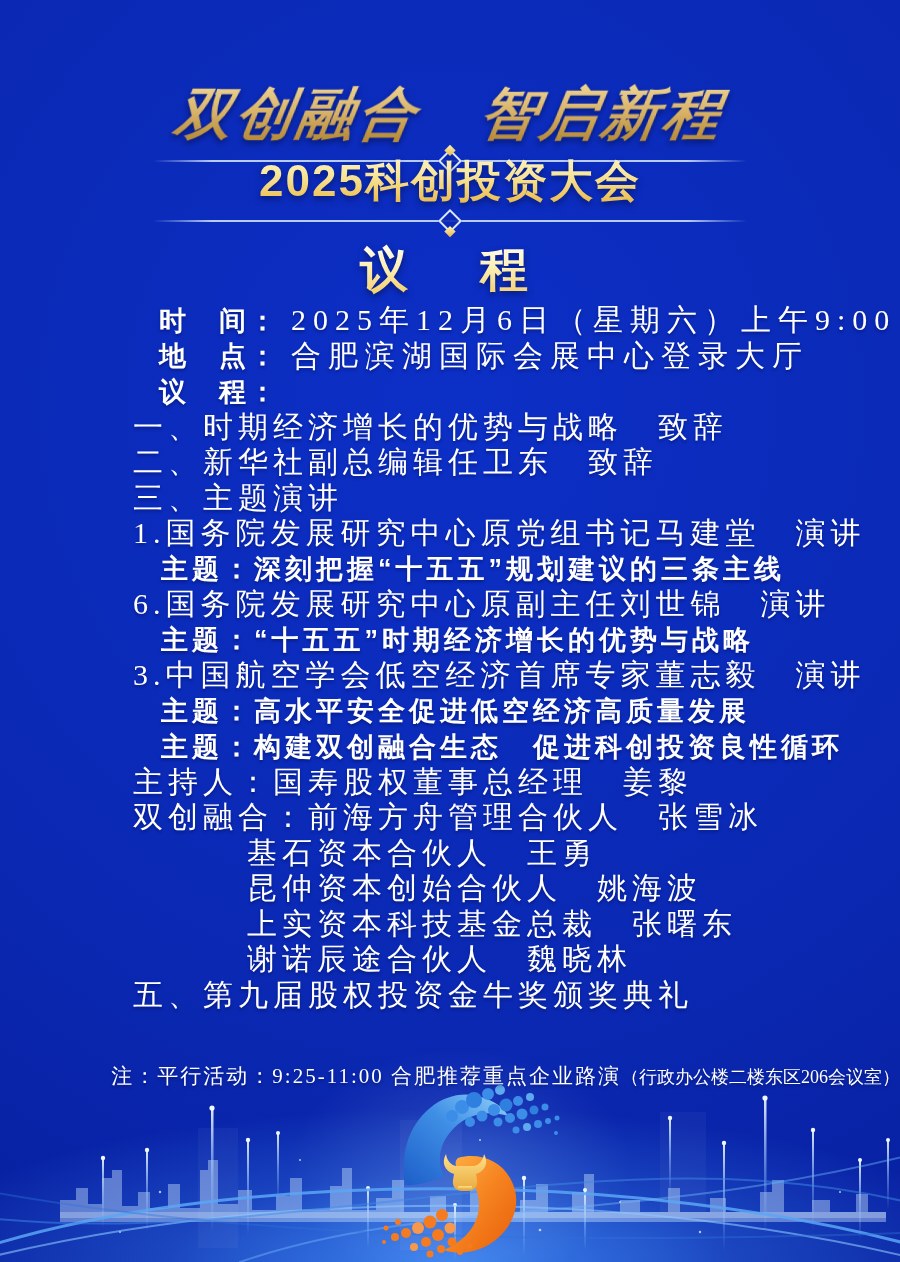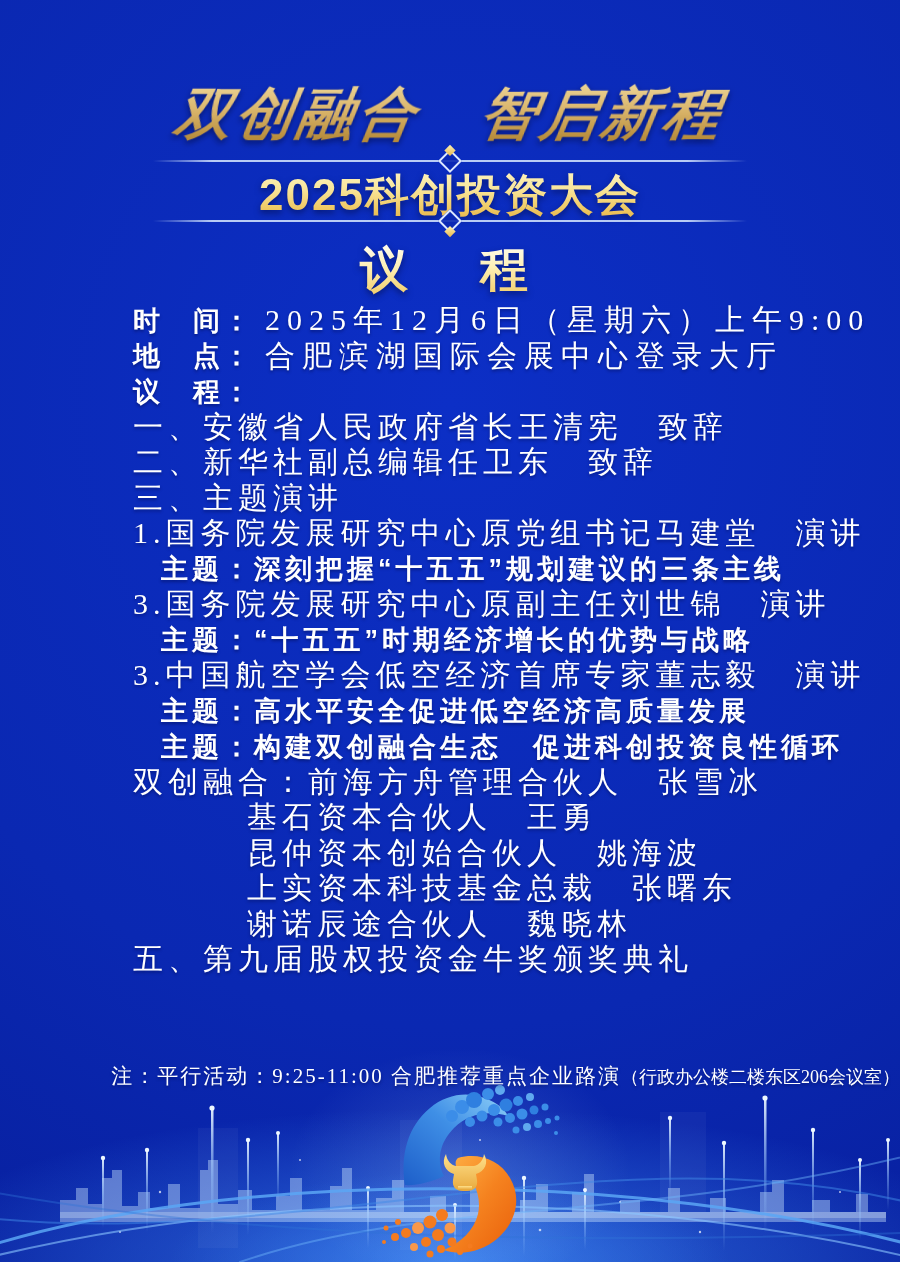--- a/index.html
+++ b/index.html
@@ -14,21 +14,21 @@
   .slogan{
     top:76px;font-size:57px;font-weight:700;font-style:italic;
     font-family:"Liberation Serif",serif;letter-spacing:4px;
     transform:skewX(-9deg);
     background:linear-gradient(180deg,#f2dda2 0%,#ddb express 0,#d9b46a 45%,#b98e3d 80%,#a87d30 100%);
     background:linear-gradient(180deg,#f2dda2 0%,#d9b46a 45%,#b98e3d 80%,#a87d30 100%);
     -webkit-background-clip:text;background-clip:text;color:transparent;
     filter:drop-shadow(0 3px 3px rgba(0,5,50,.55));
   }
   .title{
-    top:166px;font-size:44px;font-weight:700;letter-spacing:2px;
+    top:152px;font-size:44px;font-weight:700;letter-spacing:2px;
     background:linear-gradient(180deg,#fdf5c6 0%,#f8e69c 38%,#efc963 72%,#e2ab41 100%);
     -webkit-background-clip:text;background-clip:text;color:transparent;
     filter:drop-shadow(0 3px 3px rgba(0,5,50,.5));
   }
   .subtitle{
     top:238px;font-size:48px;font-weight:700;letter-spacing:12px;
     background:linear-gradient(180deg,#ffffff 0%,#fdf0b6 45%,#f0c659 100%);
     -webkit-background-clip:text;background-clip:text;color:transparent;
     filter:drop-shadow(0 3px 3px rgba(0,5,50,.5));
     text-decoration:underline;
@@ -41,21 +41,21 @@
     transform:translate(-50%,-50%) rotate(45deg);
     border:2px solid #dce8ff;background:rgba(10,40,180,.9);}
   .diamond::after{content:"";position:absolute;width:8px;height:8px;
     background:linear-gradient(135deg,#fdf2b4,#e7b64c);}
   .diamond.up::after{left:-5px;top:-5px;}
   .diamond.down::after{right:-5px;bottom:-5px;}
 
   .agenda{position:absolute;top:303px;left:133px;right:40px;z-index:2;
     color:#ffffff;text-shadow:0 2px 3px rgba(0,10,70,.45);}
   .row{height:35.5px;display:flex;align-items:center;white-space:nowrap;}
-  .row .lbl{font-family:"Liberation Sans",sans-serif;font-weight:700;font-size:27px;letter-spacing:3px;margin-right:12px;}
+  .row .lbl{font-family:"Liberation Sans",sans-serif;font-weight:700;font-size:27px;letter-spacing:3px;margin-right:12px;margin-left:26px;}
   .row .txt{font-family:"Liberation Serif",serif;font-weight:400;font-size:30px;letter-spacing:5px;}
   .row.info .txt{letter-spacing:7px;}
   .row.topic .txt{font-family:"Liberation Sans",sans-serif;font-weight:700;font-size:27px;letter-spacing:4px;margin-left:28px;}
   .row.guest{padding-left:114px;text-align:right;}
 
   .note{position:absolute;top:1062px;left:0;right:0;z-index:2;text-align:right;
     color:#ffffff;font-family:"Liberation Serif",serif;text-shadow:0 2px 3px rgba(0,10,70,.45);}
   .note .main{font-size:21px;letter-spacing:2px;}
   .note .paren{font-size:18px;letter-spacing:0;}
 </style>
@@ -242,48 +242,51 @@
       </div>
       <div class="row info">
         <span class="lbl">地　点：</span>
         <span class="txt">合肥滨湖国际会展中心登录大厅</span>
       </div>
       <div class="row info">
         <span class="lbl">议　程：</span>
         <span class="txt"></span>
       </div>
       <div class="row item">
-        <span class="txt">一、安徽省人民政府省长王清宪　致辞</span>
+        <span class="txt">一、时期经济增长的优势与战略　致辞</span>
       </div>
       <div class="row item">
         <span class="txt">二、新华社副总编辑任卫东　致辞</span>
       </div>
       <div class="row item">
         <span class="txt">三、主题演讲</span>
       </div>
       <div class="row item">
         <span class="txt">1.国务院发展研究中心原党组书记马建堂　演讲</span>
       </div>
       <div class="row topic">
         <span class="txt">主题：深刻把握“十五五”规划建议的三条主线</span>
       </div>
       <div class="row item">
-        <span class="txt">3.国务院发展研究中心原副主任刘世锦　演讲</span>
+        <span class="txt">6.国务院发展研究中心原副主任刘世锦　演讲</span>
       </div>
       <div class="row topic">
         <span class="txt">主题：“十五五”时期经济增长的优势与战略</span>
       </div>
       <div class="row item">
         <span class="txt">3.中国航空学会低空经济首席专家董志毅　演讲</span>
       </div>
       <div class="row topic">
         <span class="txt">主题：高水平安全促进低空经济高质量发展</span>
       </div>
       <div class="row topic">
         <span class="txt">主题：构建双创融合生态　促进科创投资良性循环</span>
+      </div>
+      <div class="row item">
+        <span class="txt">主持人：国寿股权董事总经理　姜黎</span>
       </div>
       <div class="row item">
         <span class="txt">双创融合：前海方舟管理合伙人　张雪冰</span>
       </div>
       <div class="row guest">
         <span class="txt">基石资本合伙人　王勇</span>
       </div>
       <div class="row guest">
         <span class="txt">昆仲资本创始合伙人　姚海波</span>
       </div>

